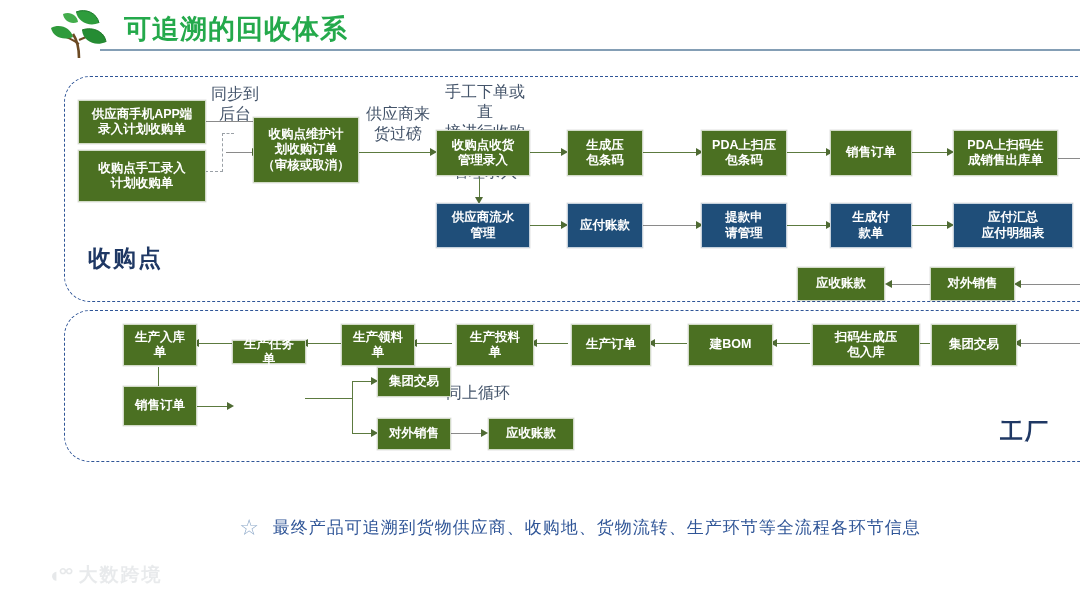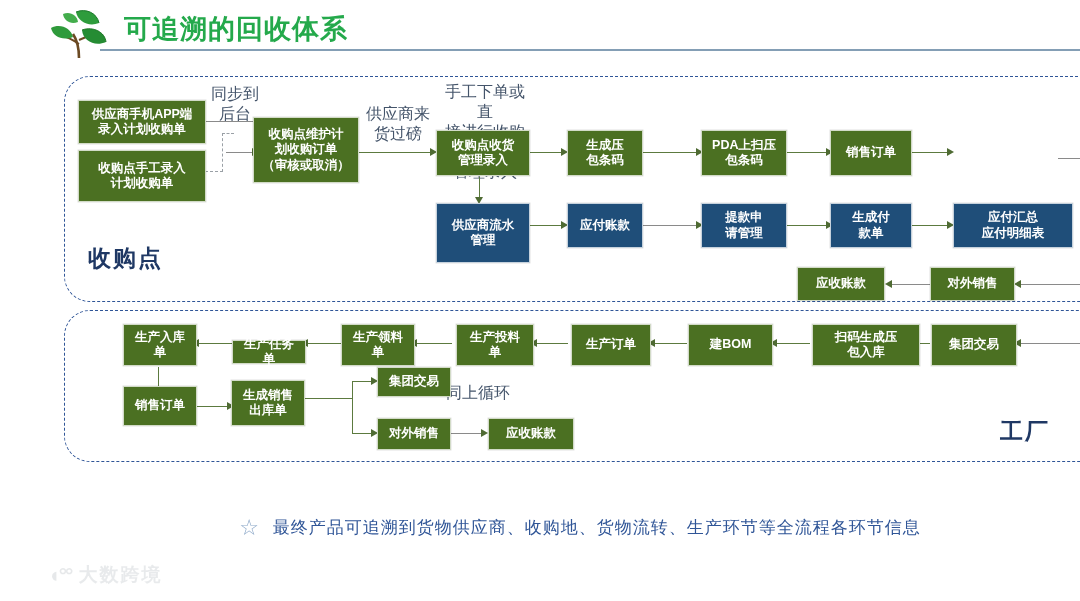--- a/index.html
+++ b/index.html
@@ -216,22 +216,24 @@
 管理录入</div>
 
   <div class="box green" style="left:527px;top:130px;width:76px;height:46px;">生成压
 包条码</div>
 
   <div class="box green" style="left:661px;top:130px;width:86px;height:46px;">PDA上扫压
 包条码</div>
 
   <div class="box green" style="left:790px;top:130px;width:82px;height:46px;">销售订单</div>
 
-
-  <div class="box blue" style="left:396px;top:203px;width:94px;height:60px;">供应商流水
+  <div class="box green" style="left:913px;top:130px;width:105px;height:46px;">PDA上扫码生
+成销售出库单</div>
+
+  <div class="box blue" style="left:396px;top:203px;width:94px;height:45px;">供应商流水
 管理</div>
 
   <div class="box blue" style="left:527px;top:203px;width:76px;height:45px;">应付账款</div>
 
   <div class="box blue" style="left:661px;top:203px;width:86px;height:45px;">提款申
 请管理</div>
 
   <div class="box blue" style="left:790px;top:203px;width:82px;height:45px;">生成付
 款单</div>
 
@@ -258,22 +260,20 @@
 
   <div class="box green" style="left:648px;top:324px;width:85px;height:42px;">建BOM</div>
 
   <div class="box green" style="left:772px;top:324px;width:108px;height:42px;">扫码生成压
 包入库</div>
 
   <div class="box green" style="left:891px;top:324px;width:86px;height:42px;">集团交易</div>
 
   <div class="box green" style="left:83px;top:386px;width:74px;height:40px;">销售订单</div>
 
-  <div class="box green" style="left:191px;top:380px;width:74px;height:46px;">生成销售
-出库单</div>
 
   <div class="box green" style="left:337px;top:367px;width:74px;height:30px;">集团交易</div>
 
   <div class="box green" style="left:337px;top:418px;width:74px;height:32px;">对外销售</div>
 
   <div class="box green" style="left:448px;top:418px;width:86px;height:32px;">应收账款</div>
 
   <div class="foot">
     <span class="foot-star">☆</span>
     <span class="foot-txt">最终产品可追溯到货物供应商、收购地、货物流转、生产环节等全流程各环节信息</span>

